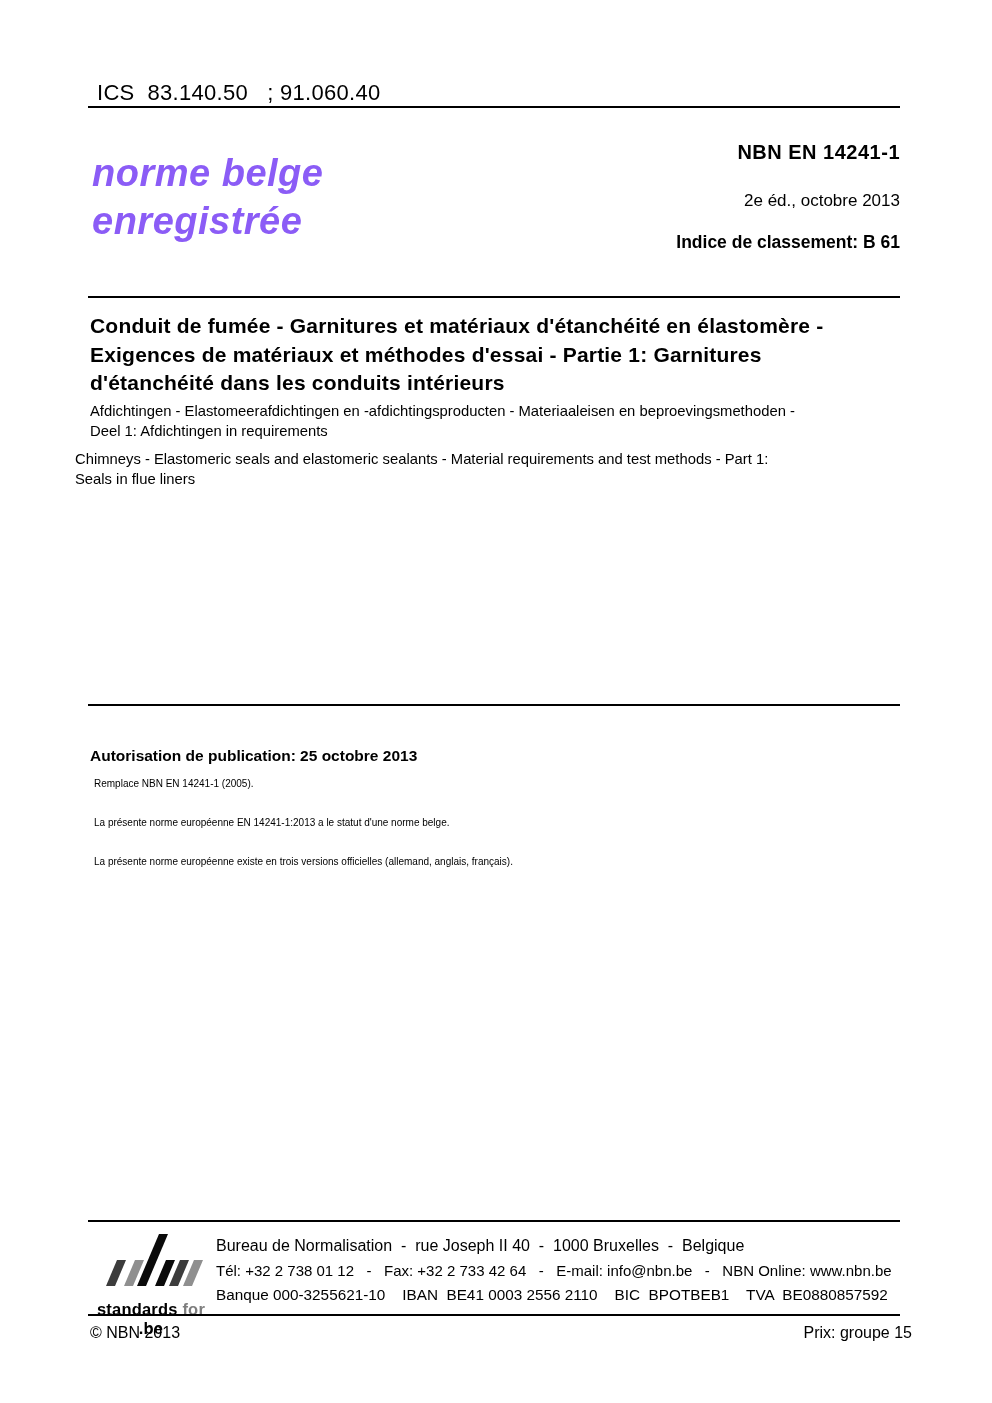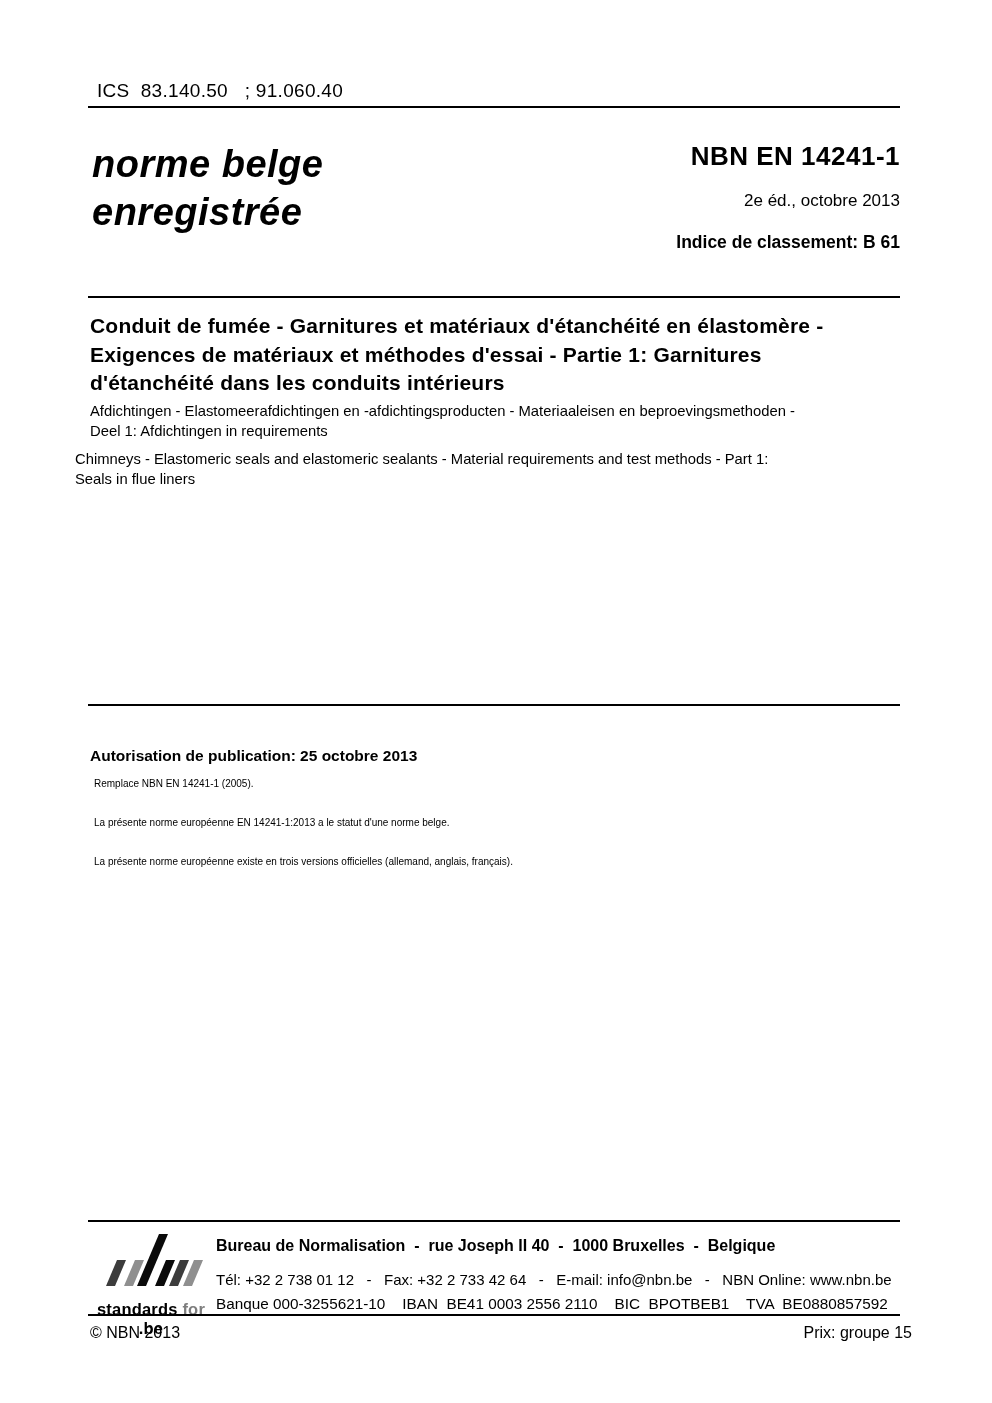--- a/index.html
+++ b/index.html
@@ -15,49 +15,49 @@
   .pre { white-space: pre-wrap; }
   .nowrap { white-space: nowrap; }
 
   .rule { position: absolute; left: 88px; width: 812px; height: 2px; background: #000; }
   #rule-top    { top: 106px; }
   #rule-title  { top: 296px; }
   #rule-auth   { top: 704px; }
   #rule-footer { top: 1220px; }
   #rule-bottom { top: 1314px; }
 
-  .ics-line { position: absolute; left: 97px; top: 80px; font-size: 19px; letter-spacing: 0.3px; }
+  .ics-line { position: absolute; left: 97px; top: 80px; font-size: 22px; letter-spacing: 0.3px; }
 
   .doc-type {
-    position: absolute; left: 92px; top: 140px;
+    position: absolute; left: 92px; top: 149px;
     font-size: 38px; font-weight: bold; font-style: italic;
-    color: #000000; line-height: 48px; letter-spacing: 0.5px;
+    color: #8b5cf6; line-height: 48px; letter-spacing: 0.5px;
   }
 
-  .std-number { position: absolute; right: 92px; top: 141px; font-size: 26px; font-weight: bold; letter-spacing: 0.5px; }
+  .std-number { position: absolute; right: 92px; top: 141px; font-size: 20px; font-weight: bold; letter-spacing: 0.5px; }
   .edition    { position: absolute; right: 92px; top: 191px; font-size: 17px; text-align: right; }
   .classement { position: absolute; right: 92px; top: 232px; font-size: 17.5px; font-weight: bold; }
 
   .title-fr { position: absolute; left: 90px; top: 312px; font-size: 21px; font-weight: bold; line-height: 28.5px; letter-spacing: 0.2px; }
   .title-nl { position: absolute; left: 90px; top: 401px; font-size: 14.8px; line-height: 20px; }
   .title-en { position: absolute; left: 75px; top: 449px; font-size: 14.8px; line-height: 20px; }
 
   .authorization { position: absolute; left: 90px; top: 723px; font-size: 15.5px; font-weight: bold; margin-top: 24px; }
   .para { position: absolute; left: 94px; font-size: 10px; }
   #para-replaces { top: 778px; }
   #para-status   { top: 817px; }
   #para-versions { top: 856px; }
 
   .logo { position: absolute; left: 90px; top: 1228px; width: 122px; }
   .logo svg { display: block; margin-left: 2px; }
   .logo-tagline { font-size: 16.5px; font-weight: bold; letter-spacing: 0.2px; margin-top: 12px; text-align: center; }
   .logo-tagline .for { color: #7d7d7d; }
 
   .footer-block { position: absolute; left: 216px; top: 1237px; width: 690px; }
-  .footer-line1 { font-size: 16px; font-weight: bold; margin-bottom: 16px; }
+  .footer-line1 { font-size: 16px; font-weight: normal; margin-bottom: 7px; }
   .footer-line2 { font-size: 15px; margin-bottom: 7px; }
   .footer-line3 { font-size: 15.3px; }
 
   .copyright { position: absolute; left: 90px;  top: 1324px; font-size: 16px; }
   .price     { position: absolute; right: 80px; top: 1324px; font-size: 16px; }
 </style>
 </head>
 <body>
 
 <div class="page">

